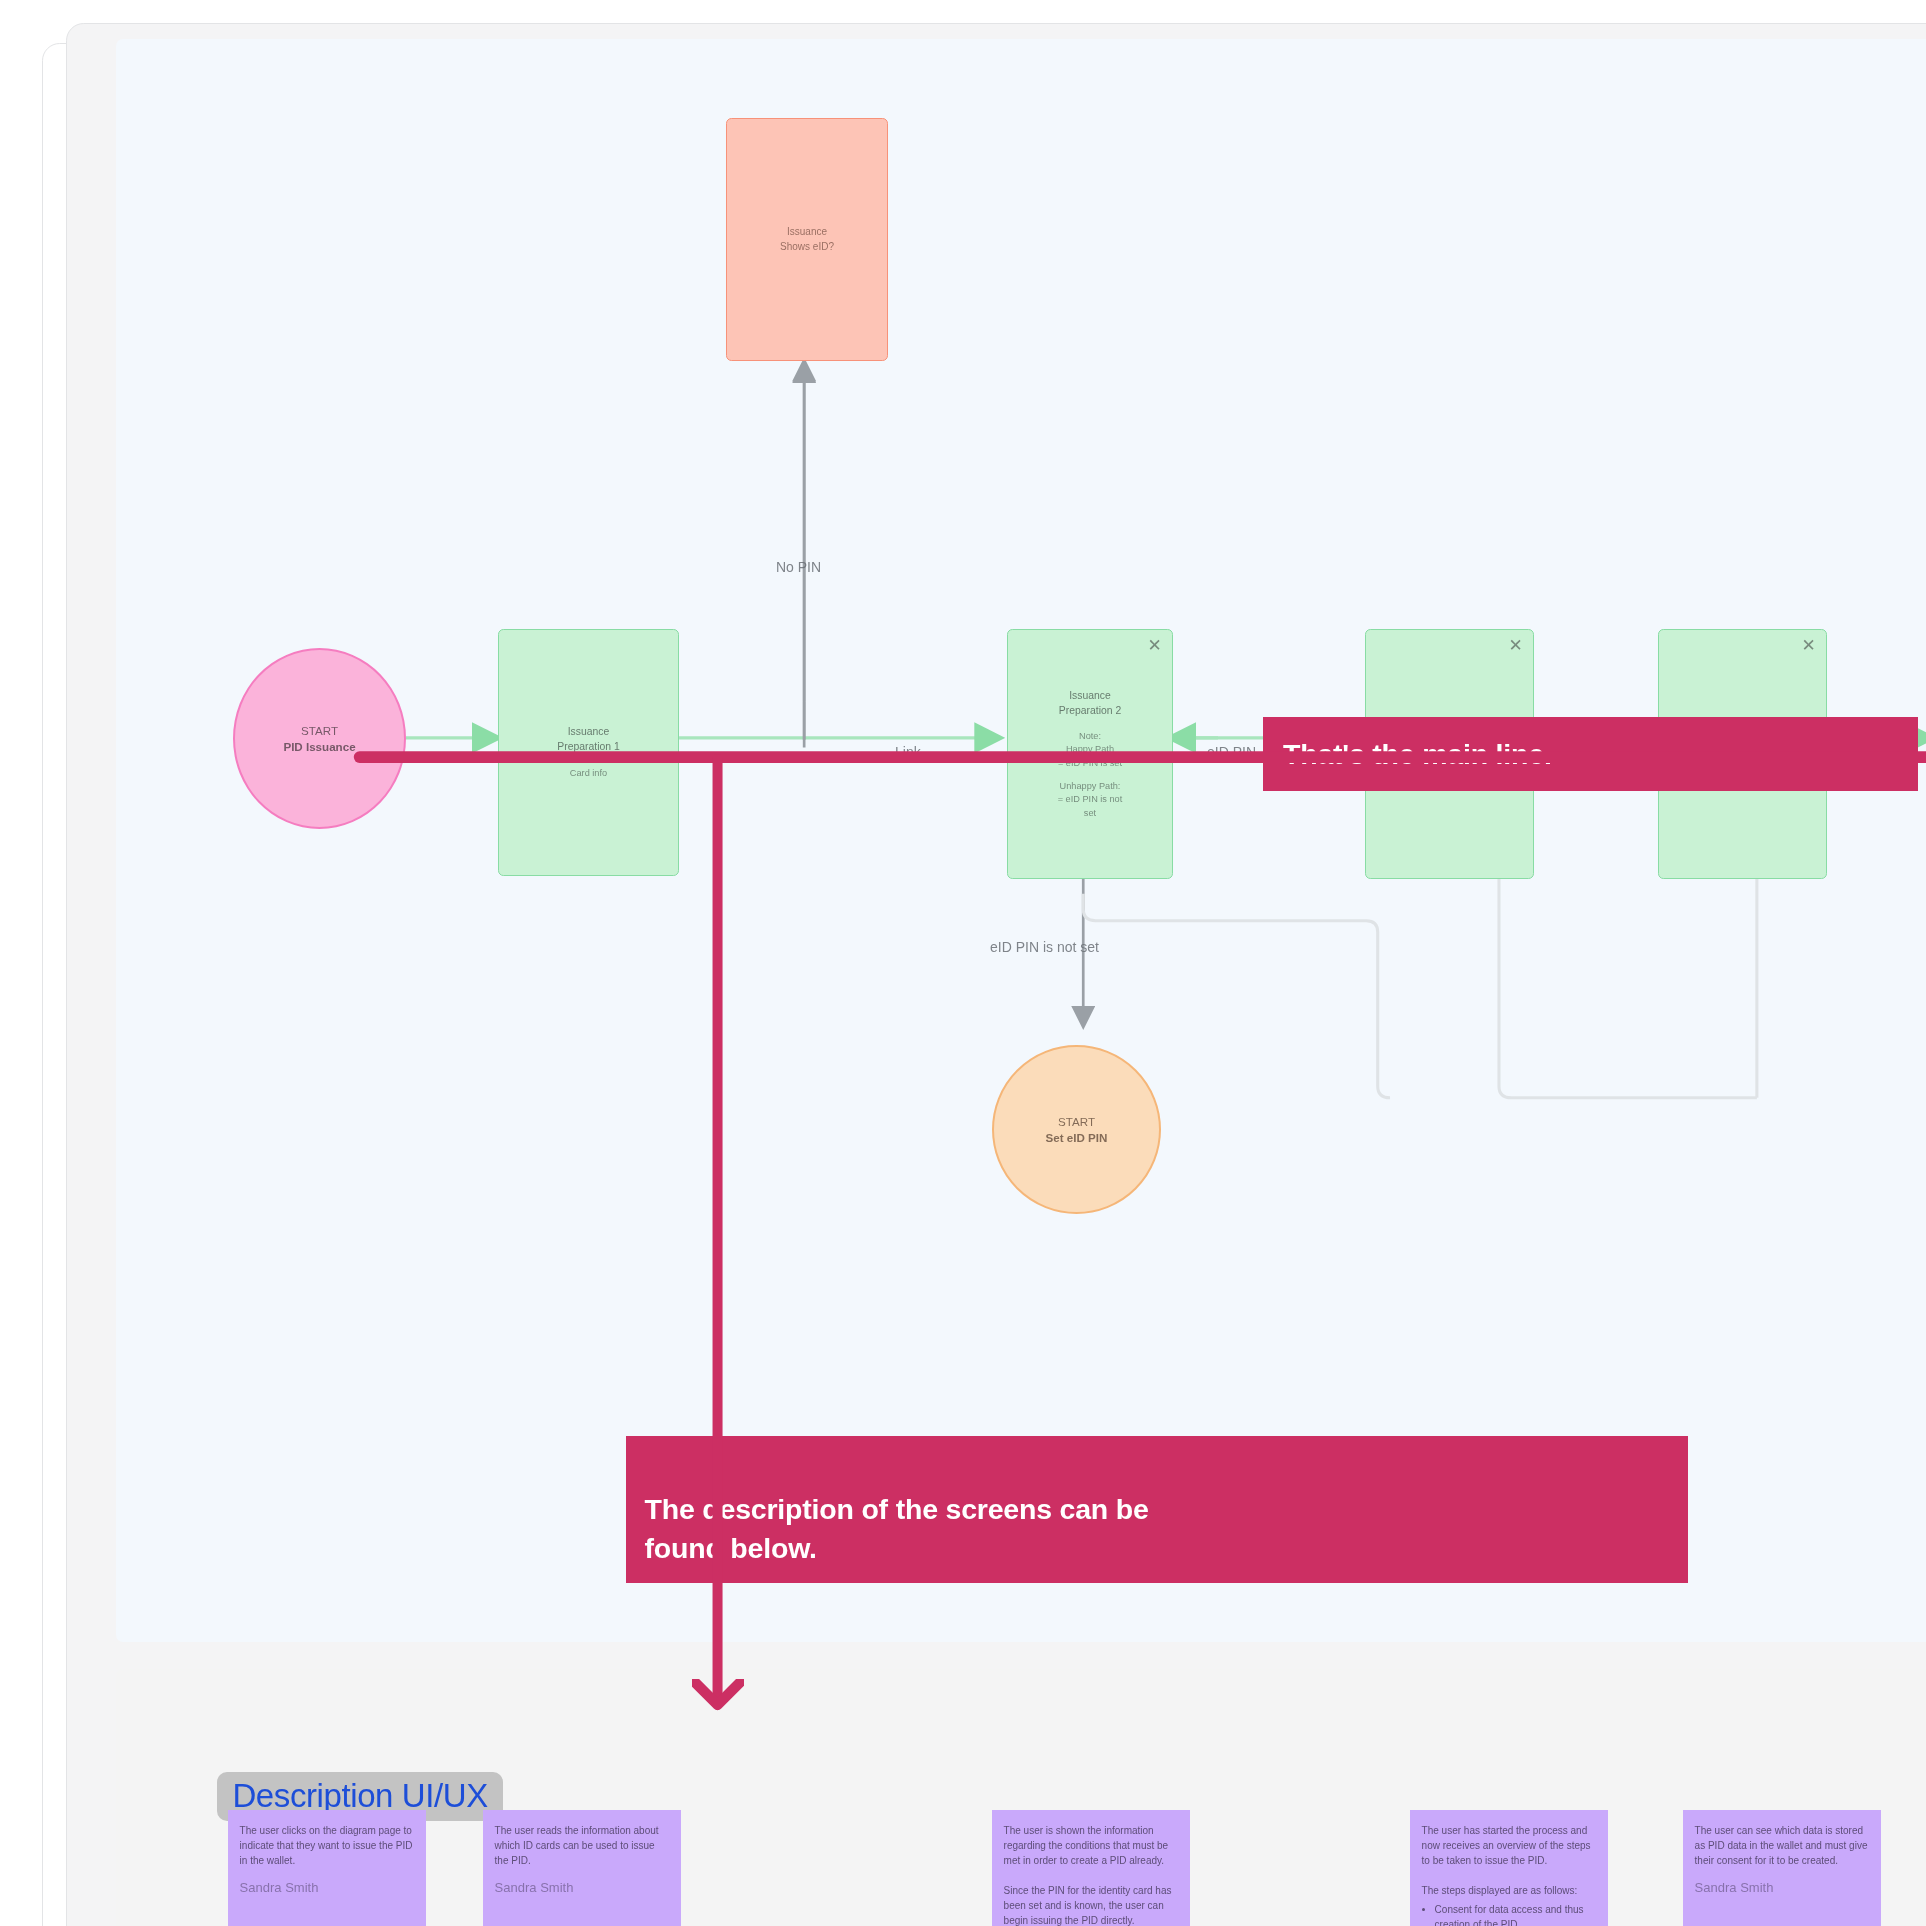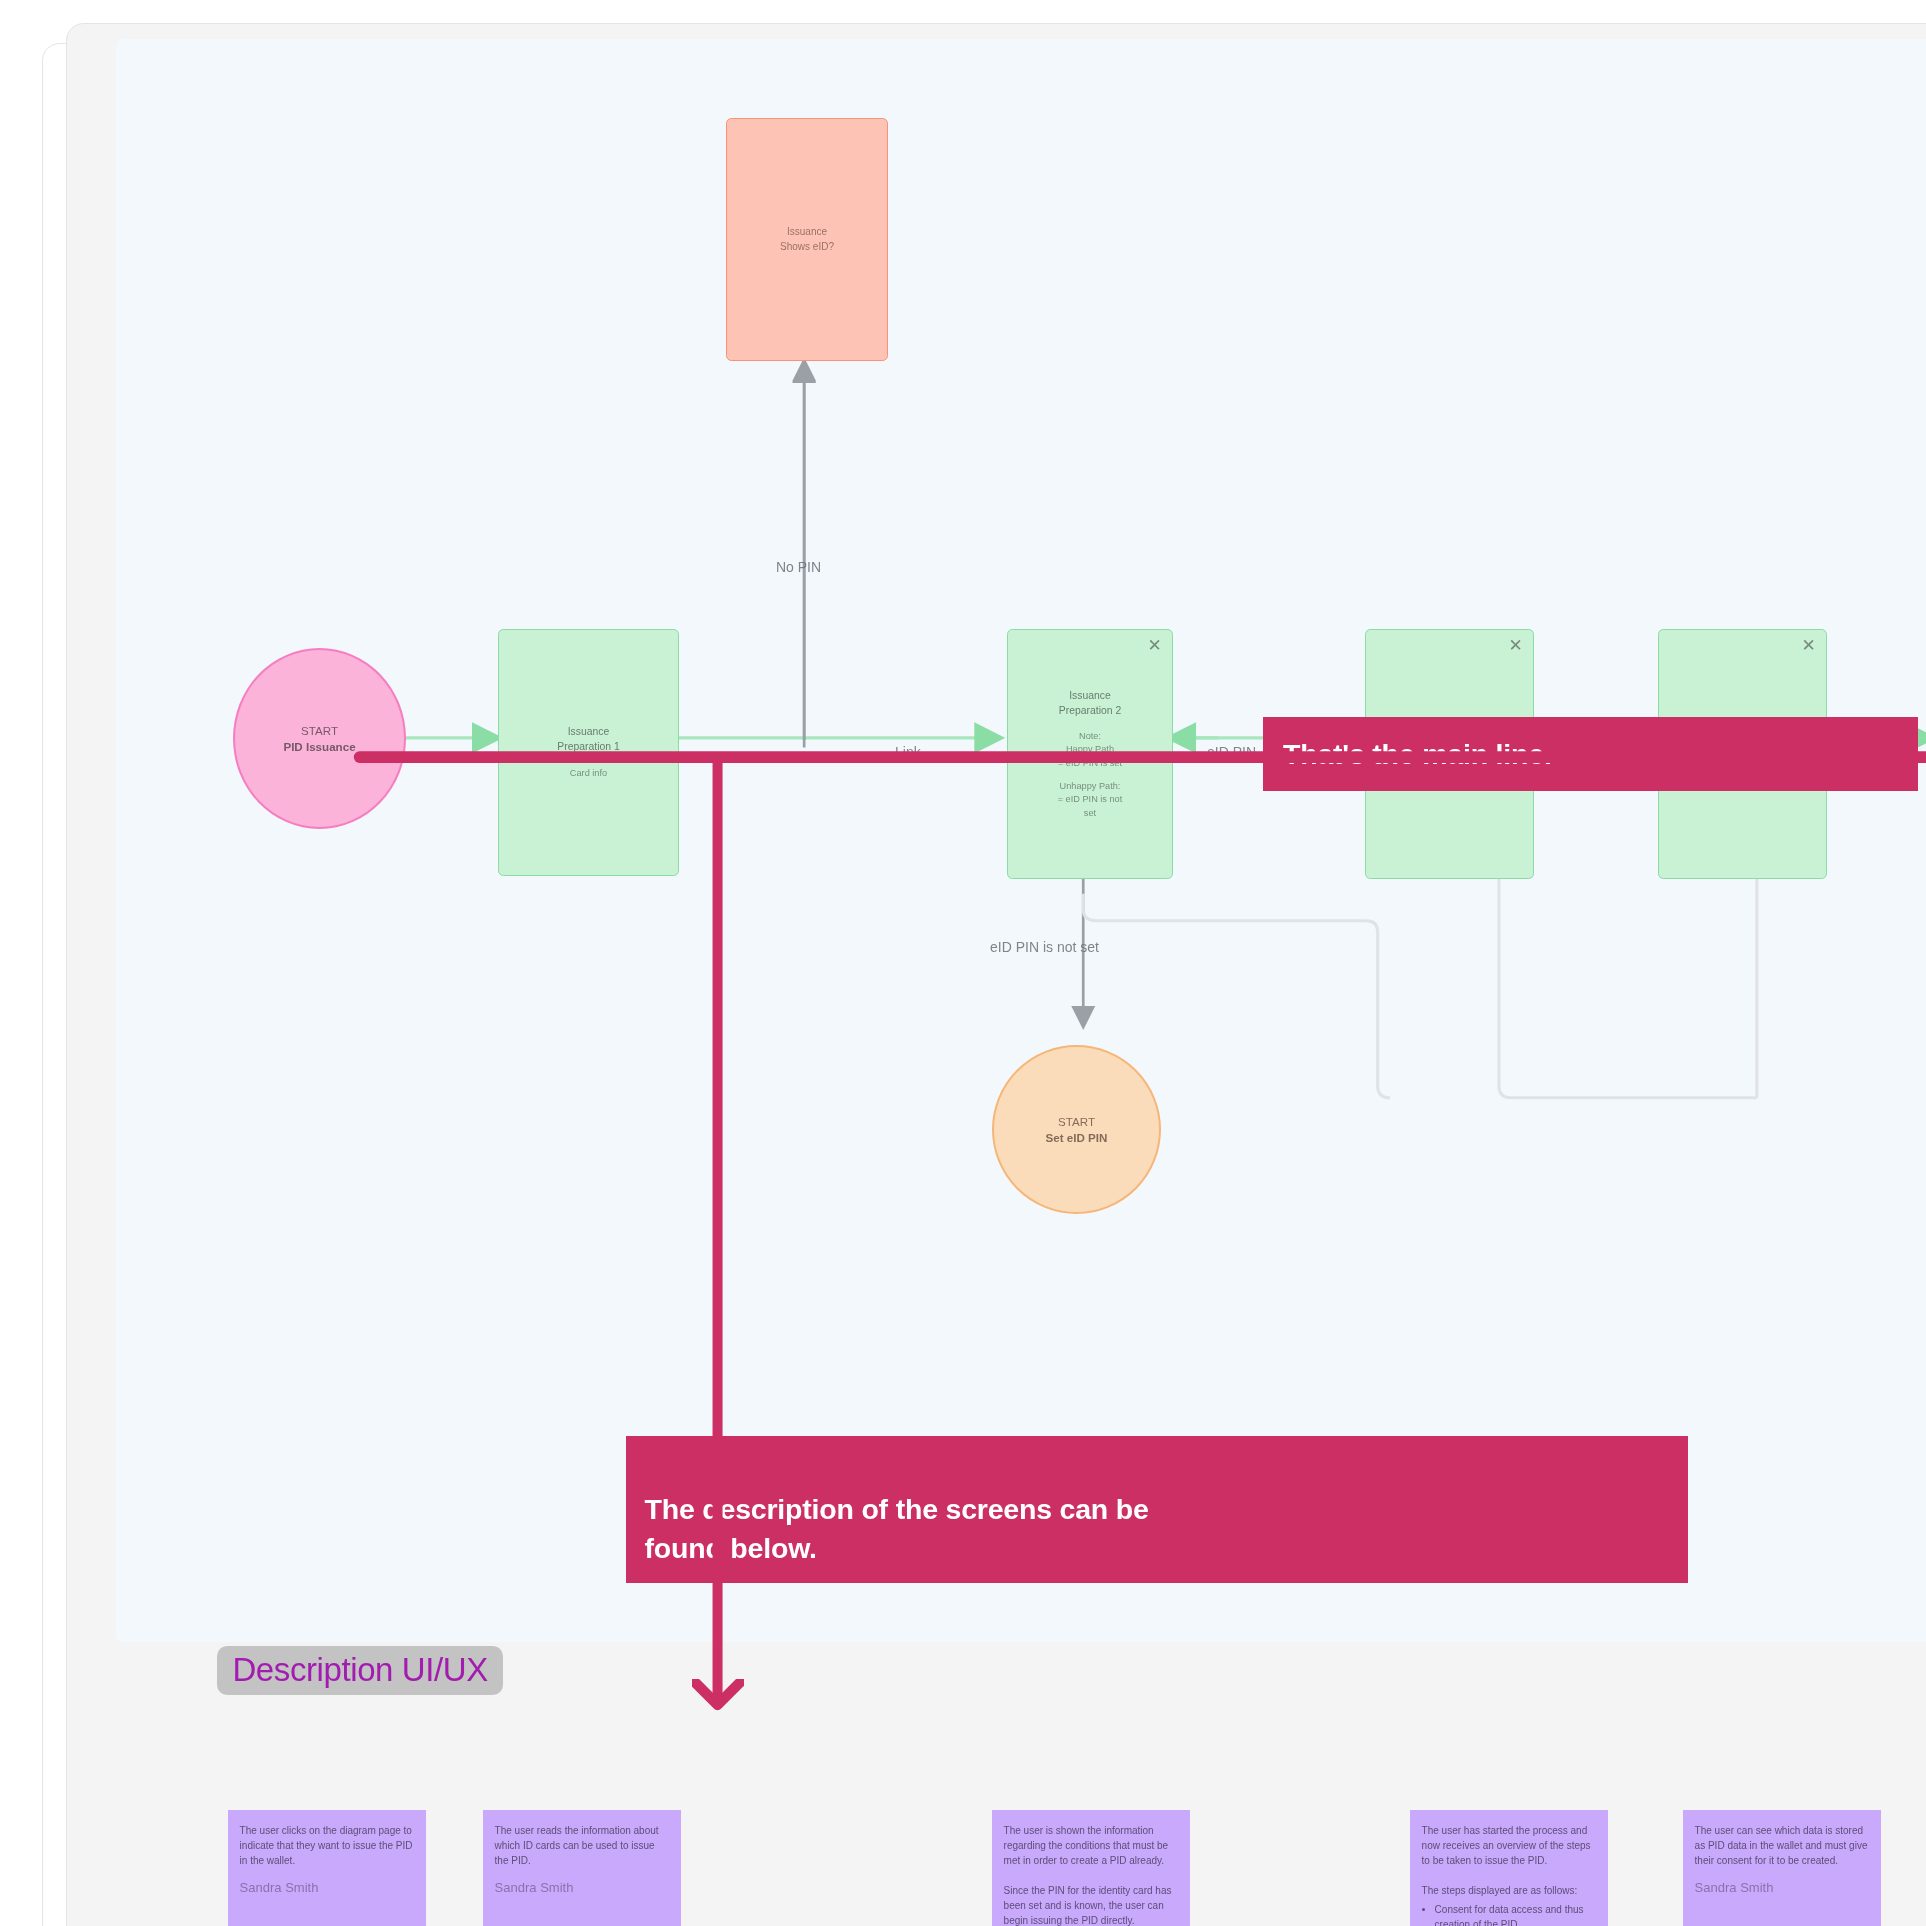--- a/index.html
+++ b/index.html
@@ -53,21 +53,21 @@
     position: absolute;
     display: inline-block;
     padding: 7px 15.4px 9.2px 15.4px;
     border-radius: 10px;
     font-size: 33px;
     line-height: 1.0;
     letter-spacing: -0.4px;
     white-space: nowrap;
   }
   .chip-flow { left: 150px; top: 69px; background:#b8dcfb; color:#2f3b47; }
-  .chip-desc { left: 150px; top: 1622px; background:#c3c3c3; color:#a21caf; }
+  .chip-desc { left: 150px; top: 1748px; background:#c3c3c3; color:#1d4ed8; }
 
   
   .node {
     position: absolute;
     background: #c9f2d4;
     border: 1.9px solid #88dca4;
     border-radius: 5.4px;
     display: flex;
     flex-direction: column;
     align-items: center;

